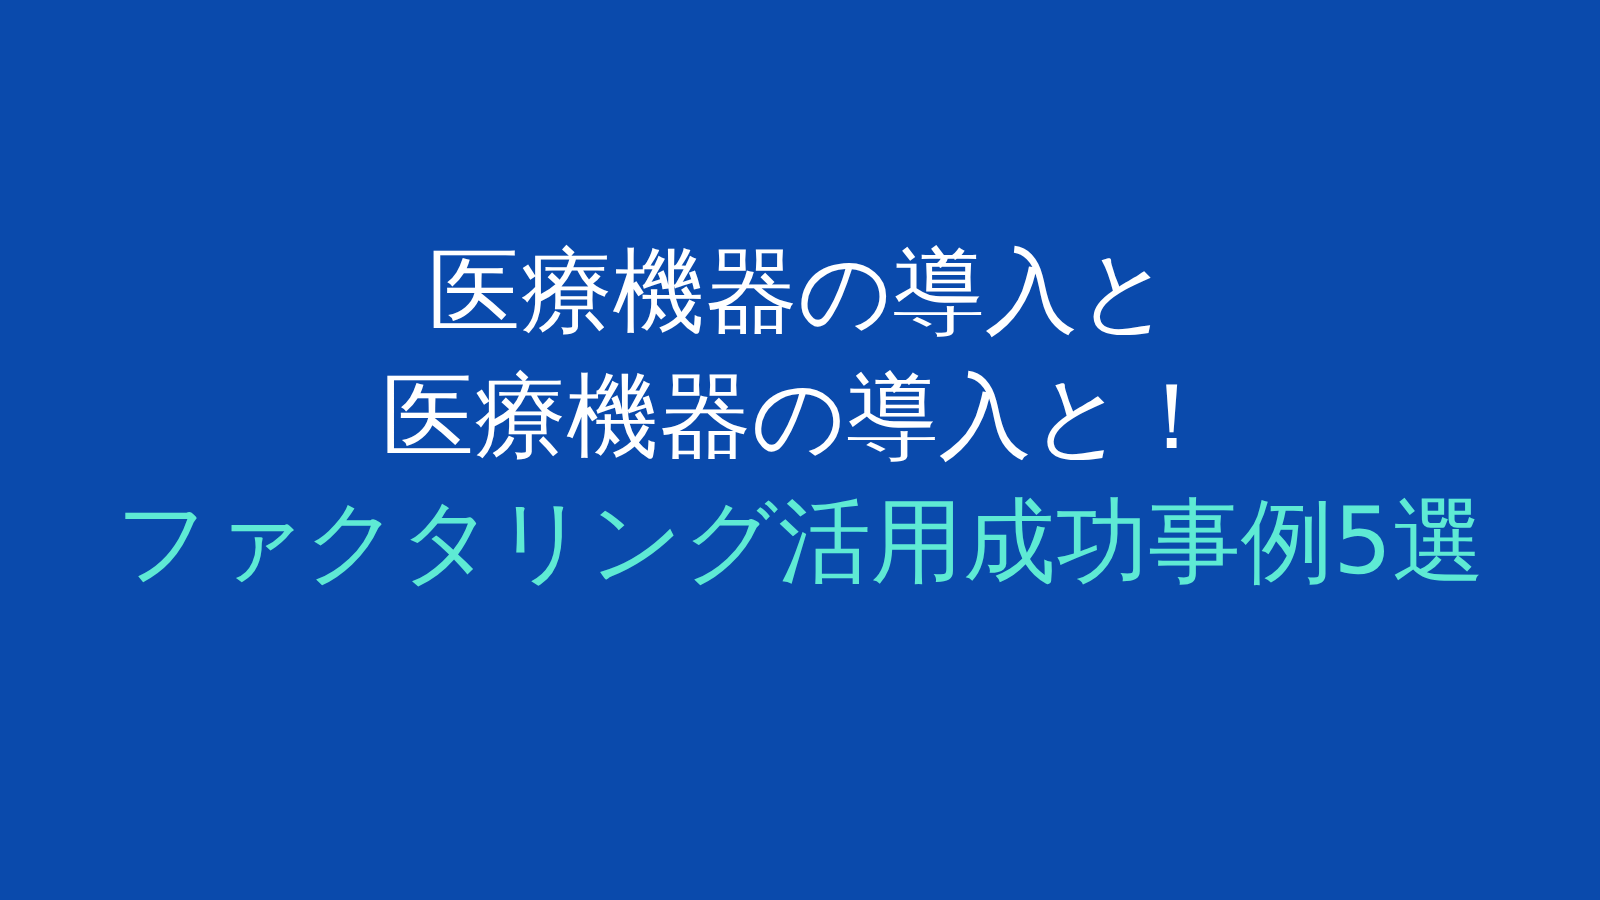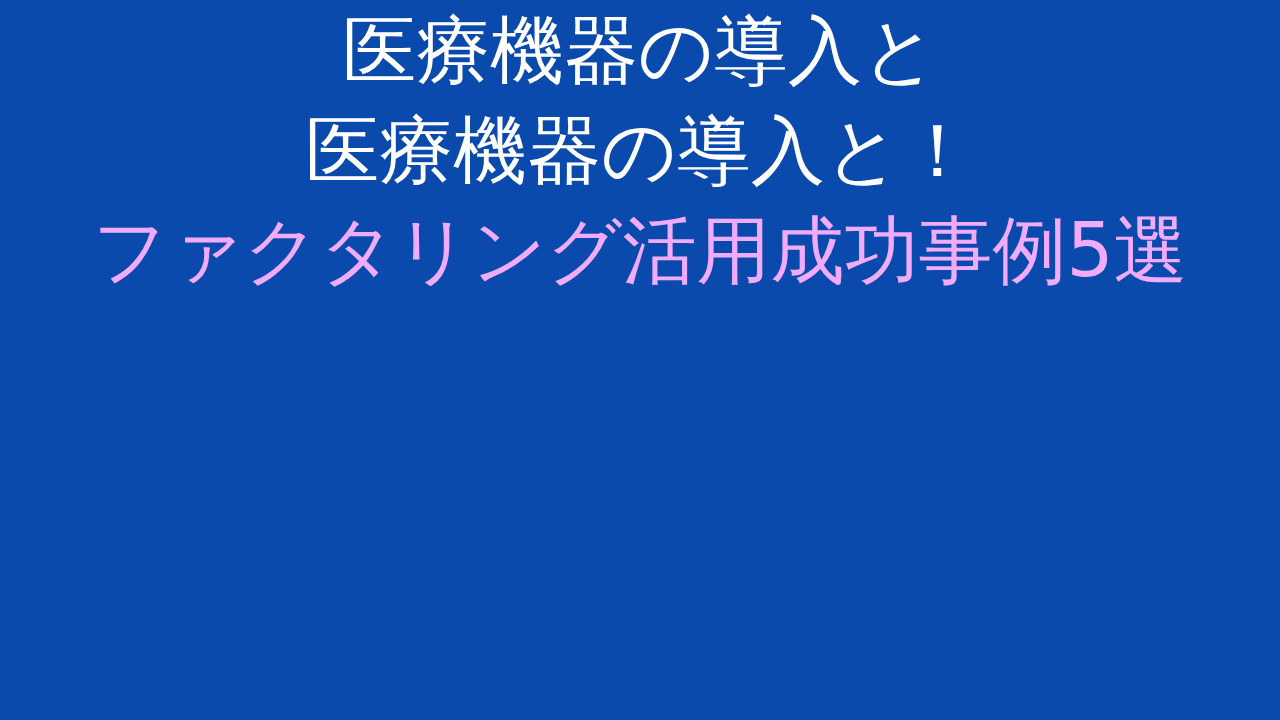--- a/index.html
+++ b/index.html
@@ -17,21 +17,21 @@
   }
 
   #slide {
     position: relative;
     width: 1280px;
     height: 720px;
     background: #0a4aac;
     display: flex;
     flex-direction: column;
     align-items: center;
-    justify-content: flex-start;
+    justify-content: center;
     box-sizing: border-box;
     padding-bottom: 54px;
   }
 
   #title-block {
     display: flex;
     flex-direction: column;
     align-items: center;
     justify-content: center;
     width: 100%;
@@ -52,16 +52,16 @@
   }
 </style>
 </head>
 <body style="background: rgb(10, 74, 172);">
 
 <div id="slide" style="background: rgb(10, 74, 172);">
 
   <div id="title-block">
     <span class="title-line" style="color: rgb(255, 255, 255);">医療機器の導入と</span>
     <span class="title-line" style="color: rgb(255, 255, 255);">医療機器の導入と！</span>
-    <span class="title-line" style="color: #f0abfc;">ファクタリング活用成功事例5選</span>
+    <span class="title-line" style="color: #5eead4;">ファクタリング活用成功事例5選</span>
   </div>
 
 </div>
 
 </body></html>

